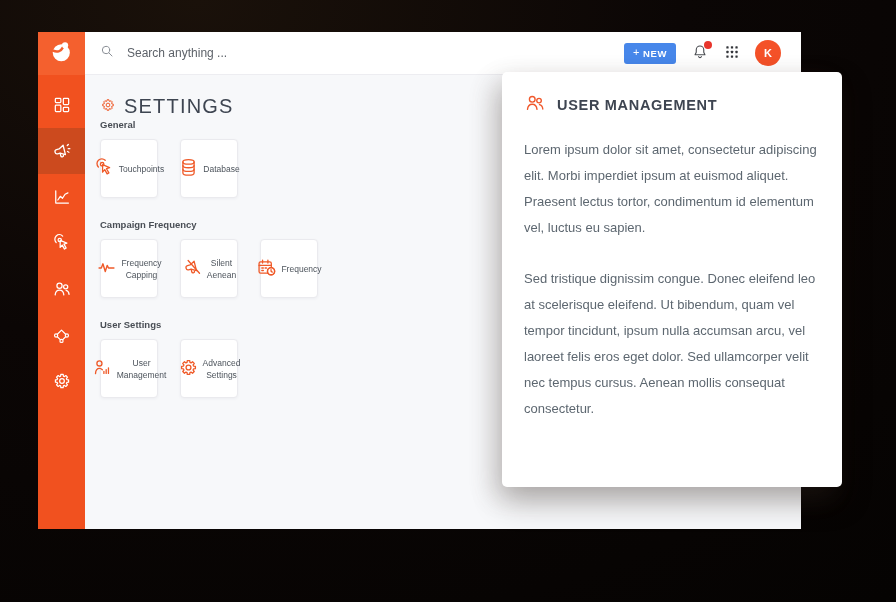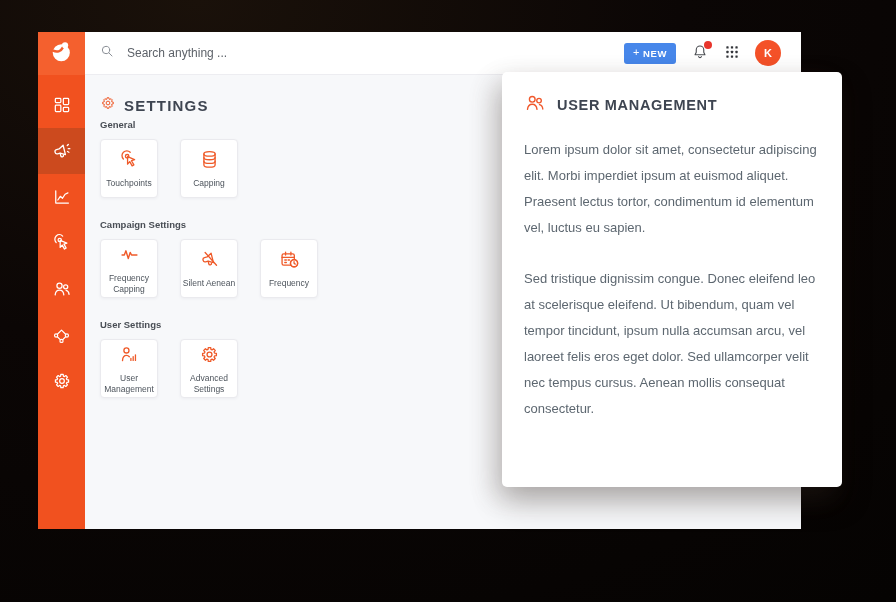--- a/index.html
+++ b/index.html
@@ -27,27 +27,27 @@
            font-family:"Liberation Sans",sans-serif;font-size:9.5px;font-weight:bold;letter-spacing:.6px;
            display:flex;align-items:center;justify-content:center;gap:3px;cursor:pointer;padding:0 9px;}
   .new-btn .plus{font-size:11px;font-weight:normal;position:relative;top:-1px;}
   .icon-btn{position:relative;background:none;border:none;padding:0;cursor:pointer;display:flex;align-items:center;}
   .notif-dot{position:absolute;top:-2px;right:-3px;width:8px;height:8px;border-radius:50%;background:#e8352c;}
   .avatar{width:26px;height:26px;border-radius:50%;background:#f45128;color:#fff;display:flex;align-items:center;
           justify-content:center;font-size:11px;font-weight:bold;cursor:pointer;}
   
   .content{position:absolute;left:47px;top:43px;width:716px;height:454px;}
   .page-head{position:absolute;left:15px;top:20px;display:flex;align-items:center;gap:8px;color:#ef5a29;}
-  .page-title{font-size:15px;font-weight:bold;color:#3e4551;letter-spacing:1.2px;}
+  .page-title{font-size:20px;font-weight:normal;color:#3e4551;letter-spacing:1.2px;}
   .tiles-area{position:absolute;left:15px;top:44px;}
   .section{margin-bottom:21px;}
   .section-label{font-size:9.5px;font-weight:bold;color:#494e55;line-height:12px;margin-bottom:8px;}
   .tile-row{display:flex;gap:22px;}
   .tile{width:58px;height:59px;background:#fff;border:1px solid #eaeaee;border-radius:4px;
-        box-shadow:0 1px 3px rgba(40,40,70,.05);display:flex;flex-direction:column;align-items:center;
+        box-shadow:0 1px 3px rgba(40,40,70,.05);display:flex;flex-direction:row;align-items:center;
         justify-content:center;gap:4px;cursor:pointer;box-sizing:border-box;padding:2px 2px 0 2px;}
   .tile svg{color:#ef5a29;flex:none;}
   .tile-label{font-size:8.5px;line-height:1.3;color:#4d545c;text-align:center;width:54px;}
   
   .panel{position:absolute;left:502px;top:72px;width:340px;height:415px;background:#fff;border-radius:5px;
          box-shadow:0 14px 30px rgba(30,20,12,.30), -10px 10px 26px rgba(110,100,92,.14);
          box-sizing:border-box;padding:20px 22px;z-index:5;}
   .panel-head{display:flex;align-items:center;gap:11px;color:#f0582c;}
   .panel-title{font-size:14.5px;font-weight:bold;color:#3e4551;letter-spacing:.7px;}
   .panel-body{margin-top:19px;}
@@ -267,27 +267,27 @@
             <div class="tile">
               <span><svg width="21" height="21" viewBox="0 0 24 24">
                     <use href="#i-cursor"></use>
                   </svg></span>
               <span class="tile-label">Touchpoints</span>
             </div>
             <div class="tile">
               <span><svg width="21" height="21" viewBox="0 0 24 24">
                     <use href="#i-database"></use>
                   </svg></span>
-              <span class="tile-label">Capping</span>
+              <span class="tile-label">Database</span>
             </div>
           </div>
         </section>
 
         <section class="section">
-          <div class="section-label">Campaign Settings</div>
+          <div class="section-label">Campaign Frequency</div>
           <div class="tile-row">
             <div class="tile">
               <span><svg width="21" height="21" viewBox="0 0 24 24">
                     <use href="#i-pulse"></use>
                   </svg></span>
               <span class="tile-label">Frequency Capping</span>
             </div>
             <div class="tile">
               <span><svg width="21" height="21" viewBox="0 0 24 24">
                     <use href="#i-muted"></use>

